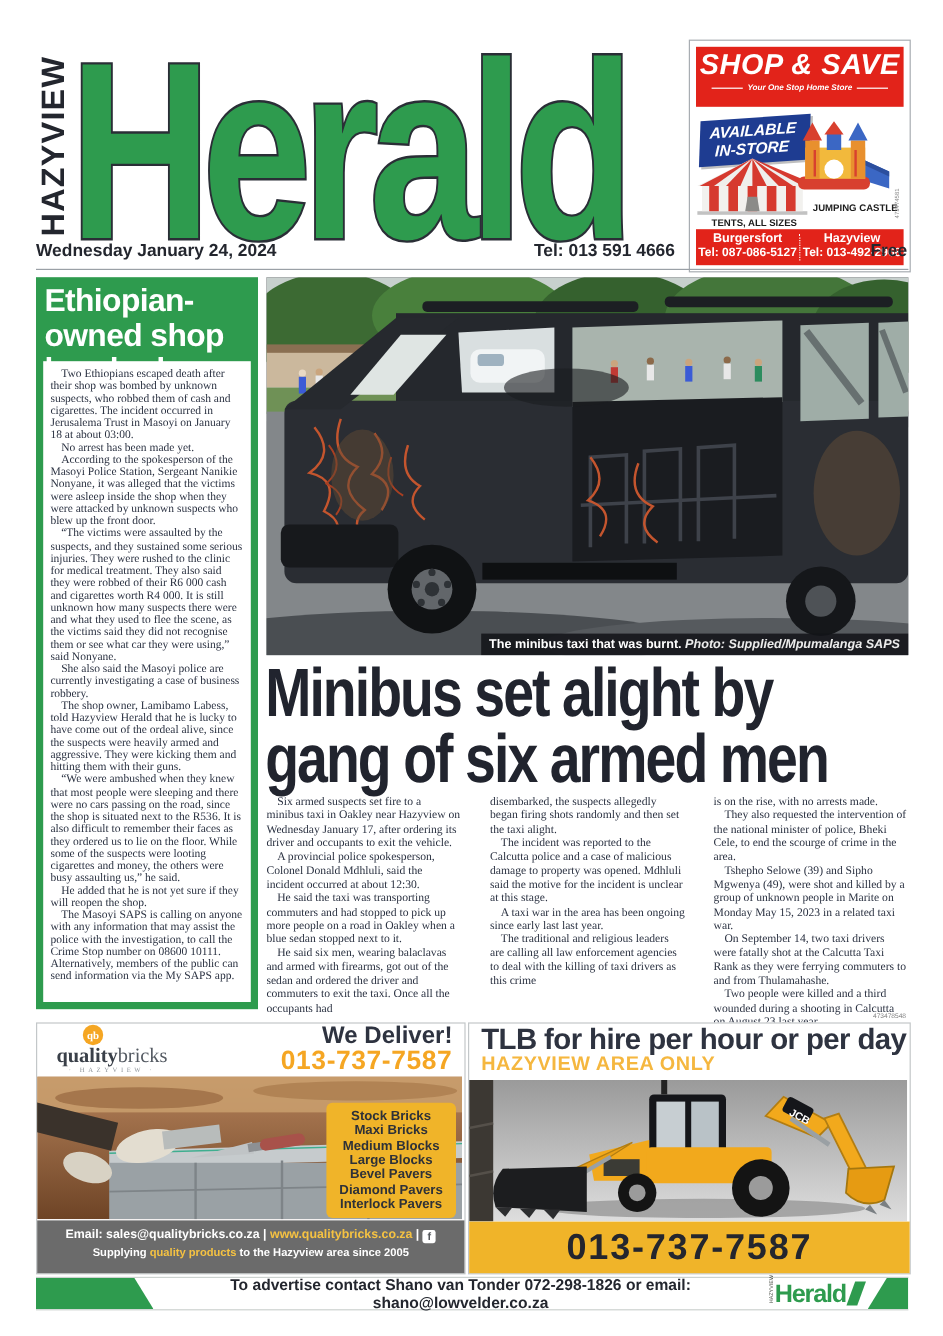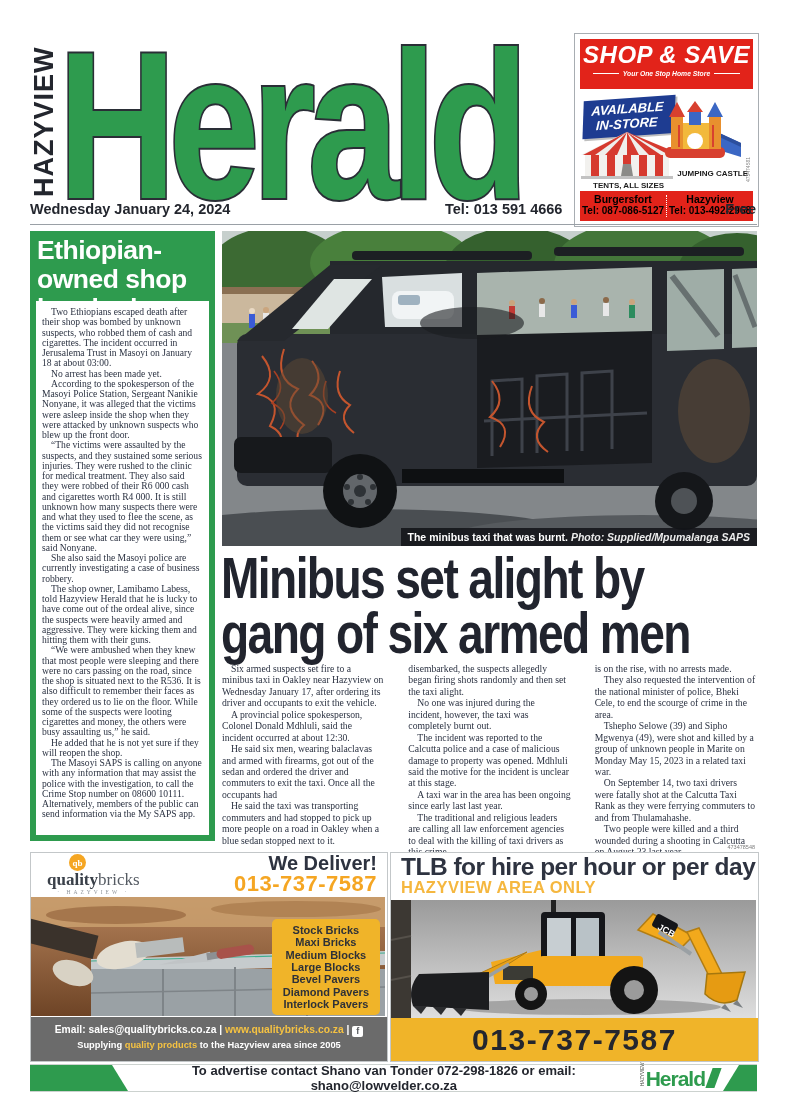--- a/index.html
+++ b/index.html
@@ -26,21 +26,21 @@
   .avail-box{position:absolute;left:3px;top:9px;background:#1E3C91;color:#fff;font-style:italic;font-weight:700;
              font-size:13px;line-height:1.15;padding:4px 12px 4px 8px;transform:rotate(-4deg) skewX(-6deg);
              box-shadow:2px 2px 0 rgba(0,0,0,.25);}
   .avail-box span{display:block;}
   .avail-box span:nth-child(2){padding-left:5px;}
   .tent-svg{position:absolute;left:1px;bottom:11px;}
   .castle-svg{position:absolute;right:10px;top:8px;}
   .tents-label{position:absolute;left:13px;bottom:1px;font-size:8px;font-weight:800;color:#1c1c1c;}
   .castle-label{position:absolute;right:5px;bottom:13px;font-size:8px;font-weight:800;color:#1c1c1c;}
   .shop-adnum{position:absolute;right:2px;top:68px;font-size:5px;color:#8a8a8a;writing-mode:vertical-rl;transform:rotate(180deg);}
-  .shop-foot{position:absolute;bottom:5px;left:5px;right:5px;background:#E2231A;height:30px;display:flex;color:#000000;text-align:center;}
+  .shop-foot{position:absolute;bottom:5px;left:5px;right:5px;background:#E2231A;height:30px;display:flex;color:#ffffff;text-align:center;}
   .branch{flex:1;padding-top:2px;}
   .branch-name{font-size:10.5px;font-weight:800;}
   .branch-tel{font-size:10px;font-weight:800;}
   .branch-divider{width:0;border-left:1px dotted #fff;margin:4px 0;}
   
   .side-box{position:absolute;left:30px;top:231px;width:185px;height:610px;background:#2E9B4E;}
   .side-headline{color:#fff;font-size:26.5px;font-weight:700;line-height:1.1;letter-spacing:-.5px;padding:5px 2px 0 7px;}
   .side-white{position:absolute;left:6px;right:6px;top:70px;bottom:6px;background:#fff;padding:6px 6px;}
   .side-white p{margin:0;font-family:"Liberation Serif",serif;font-size:9.6px;line-height:1.07;color:#2b3242;text-indent:9px;}
   
@@ -291,26 +291,25 @@
 
   <div class="main-headline">
     <div>Minibus set alight by</div>
     <div>gang of six armed men</div>
   </div>
 
   <div class="cols">
     <div class="col">
       <p>Six armed suspects set fire to a minibus taxi in Oakley near Hazyview on Wednesday January 17, after ordering its driver and occupants to exit the vehicle.</p>
       <p>A provincial police spokesperson, Colonel Donald Mdhluli, said the incident occurred at about 12:30.</p>
+      <p>He said the taxi was transporting commuters and had stopped to pick up more people on a road in Oakley when a blue sedan stopped next to it.</p>
       <p>He said six men, wearing balaclavas and armed with firearms, got out of the sedan and ordered the driver and commuters to exit the taxi. Once all the occupants had</p>
-      <p>He said the taxi was transporting commuters and had stopped to pick up more people on a road in Oakley when a blue sedan stopped next to it.</p>
     </div>
     <div class="col">
       <p class="cont">disembarked, the suspects allegedly began firing shots randomly and then set the taxi alight.</p>
-      <p>No one was injured during the incident, however, the taxi was completely burnt out.</p>
       <p>The incident was reported to the Calcutta police and a case of malicious damage to property was opened. Mdhluli said the motive for the incident is unclear at this stage.</p>
       <p>A taxi war in the area has been ongoing since early last last year.</p>
       <p>The traditional and religious leaders are calling all law enforcement agencies to deal with the killing of taxi drivers as this crime</p>
     </div>
     <div class="col">
       <p class="cont">is on the rise, with no arrests made.</p>
       <p>They also requested the intervention of the national minister of police, Bheki Cele, to end the scourge of crime in the area.</p>
       <p>Tshepho Selowe (39) and Sipho Mgwenya (49), were shot and killed by a group of unknown people in Marite on Monday May 15, 2023 in a related taxi war.</p>
       <p>On September 14, two taxi drivers were fatally shot at the Calcutta Taxi Rank as they were ferrying commuters to and from Thulamahashe.</p>
       <p>Two people were killed and a third wounded during a shooting in Calcutta on August 23 last year.</p>

